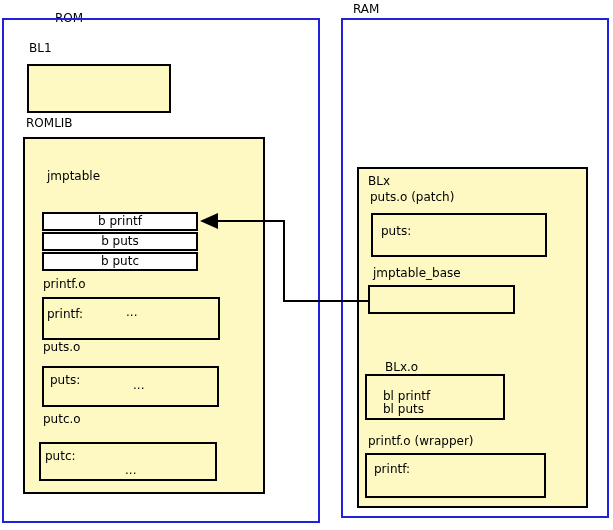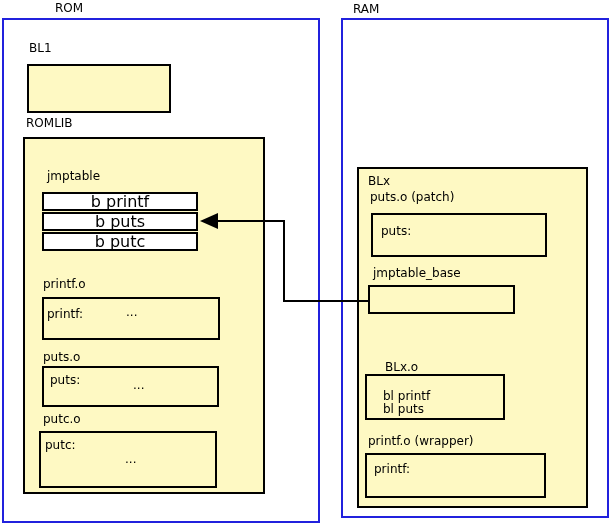--- a/index.html
+++ b/index.html
@@ -7,41 +7,41 @@
     position:relative; width:613px; height:530px; background:#ffffff;
     font-family:"DejaVu Sans","Liberation Sans",sans-serif;
     font-size:12px; color:#000; overflow:hidden;
   }
   .abs { position:absolute; box-sizing:border-box; }
   .lbl { white-space:nowrap; line-height:14px; }
   .frame { border:2px solid var(--frame-color,#2121dd); background:transparent; }
   .bbox  { border:2px solid #000; background:#fef9c3; }
   .row {
     border:2px solid #000; background:#ffffff; text-align:center;
-    line-height:15px; font-size:16px;
+    line-height:15px; font-size:12px;margin-top:20px;
   }
   .arrow-svg { position:absolute; left:0; top:0; pointer-events:none; }
 
   
-  .rom-title      { left:55px;  top:1px; }
+  .rom-title      { left:55px;  top:11px; }
   .rom-frame      { left:2px;   top:18px;  width:318px; height:505px; }
   .bl1-label      { left:29px;  top:41px; }
   .bl1-box        { left:27px;  top:64px;  width:144px; height:49px; }
   .romlib-label   { left:26px;  top:116px; }
   .romlib-box     { left:23px;  top:137px; width:242px; height:357px; }
   .jmptable-label { left:47px;  top:169px; }
   .jt-row1        { left:42px;  top:192px; width:156px; height:19px; }
   .jt-row2        { left:42px;  top:212px; width:156px; height:19px; }
   .jt-row3        { left:42px;  top:232px; width:156px; height:19px; }
   .printfo-label  { left:43px;  top:277px; }
   .printfo-box    { left:42px;  top:297px; width:178px; height:43px; }
-  .putso-label    { left:43px;  top:350px; }
+  .putso-label    { left:43px;  top:340px; }
   .putso-box      { left:42px;  top:366px; width:177px; height:41px; }
   .putco-label    { left:43px;  top:412px; }
-  .putco-box      { left:39px;  top:431px; width:178px; height:57px; }
+  .putco-box      { left:39px;  top:442px; width:178px; height:39px; }
 
   
   .ram-title      { left:353px; top:2px; }
   .ram-frame      { left:341px; top:18px;  width:268px; height:500px; }
   .blx-box        { left:357px; top:167px; width:231px; height:341px; }
   .blx-label      { left:368px; top:174px; }
   .putspatch-label{ left:370px; top:190px; }
   .putspatch-box  { left:371px; top:213px; width:176px; height:44px; }
   .jtbase-label   { left:373px; top:266px; }
   .jtbase-box     { left:368px; top:285px; width:147px; height:29px; }

